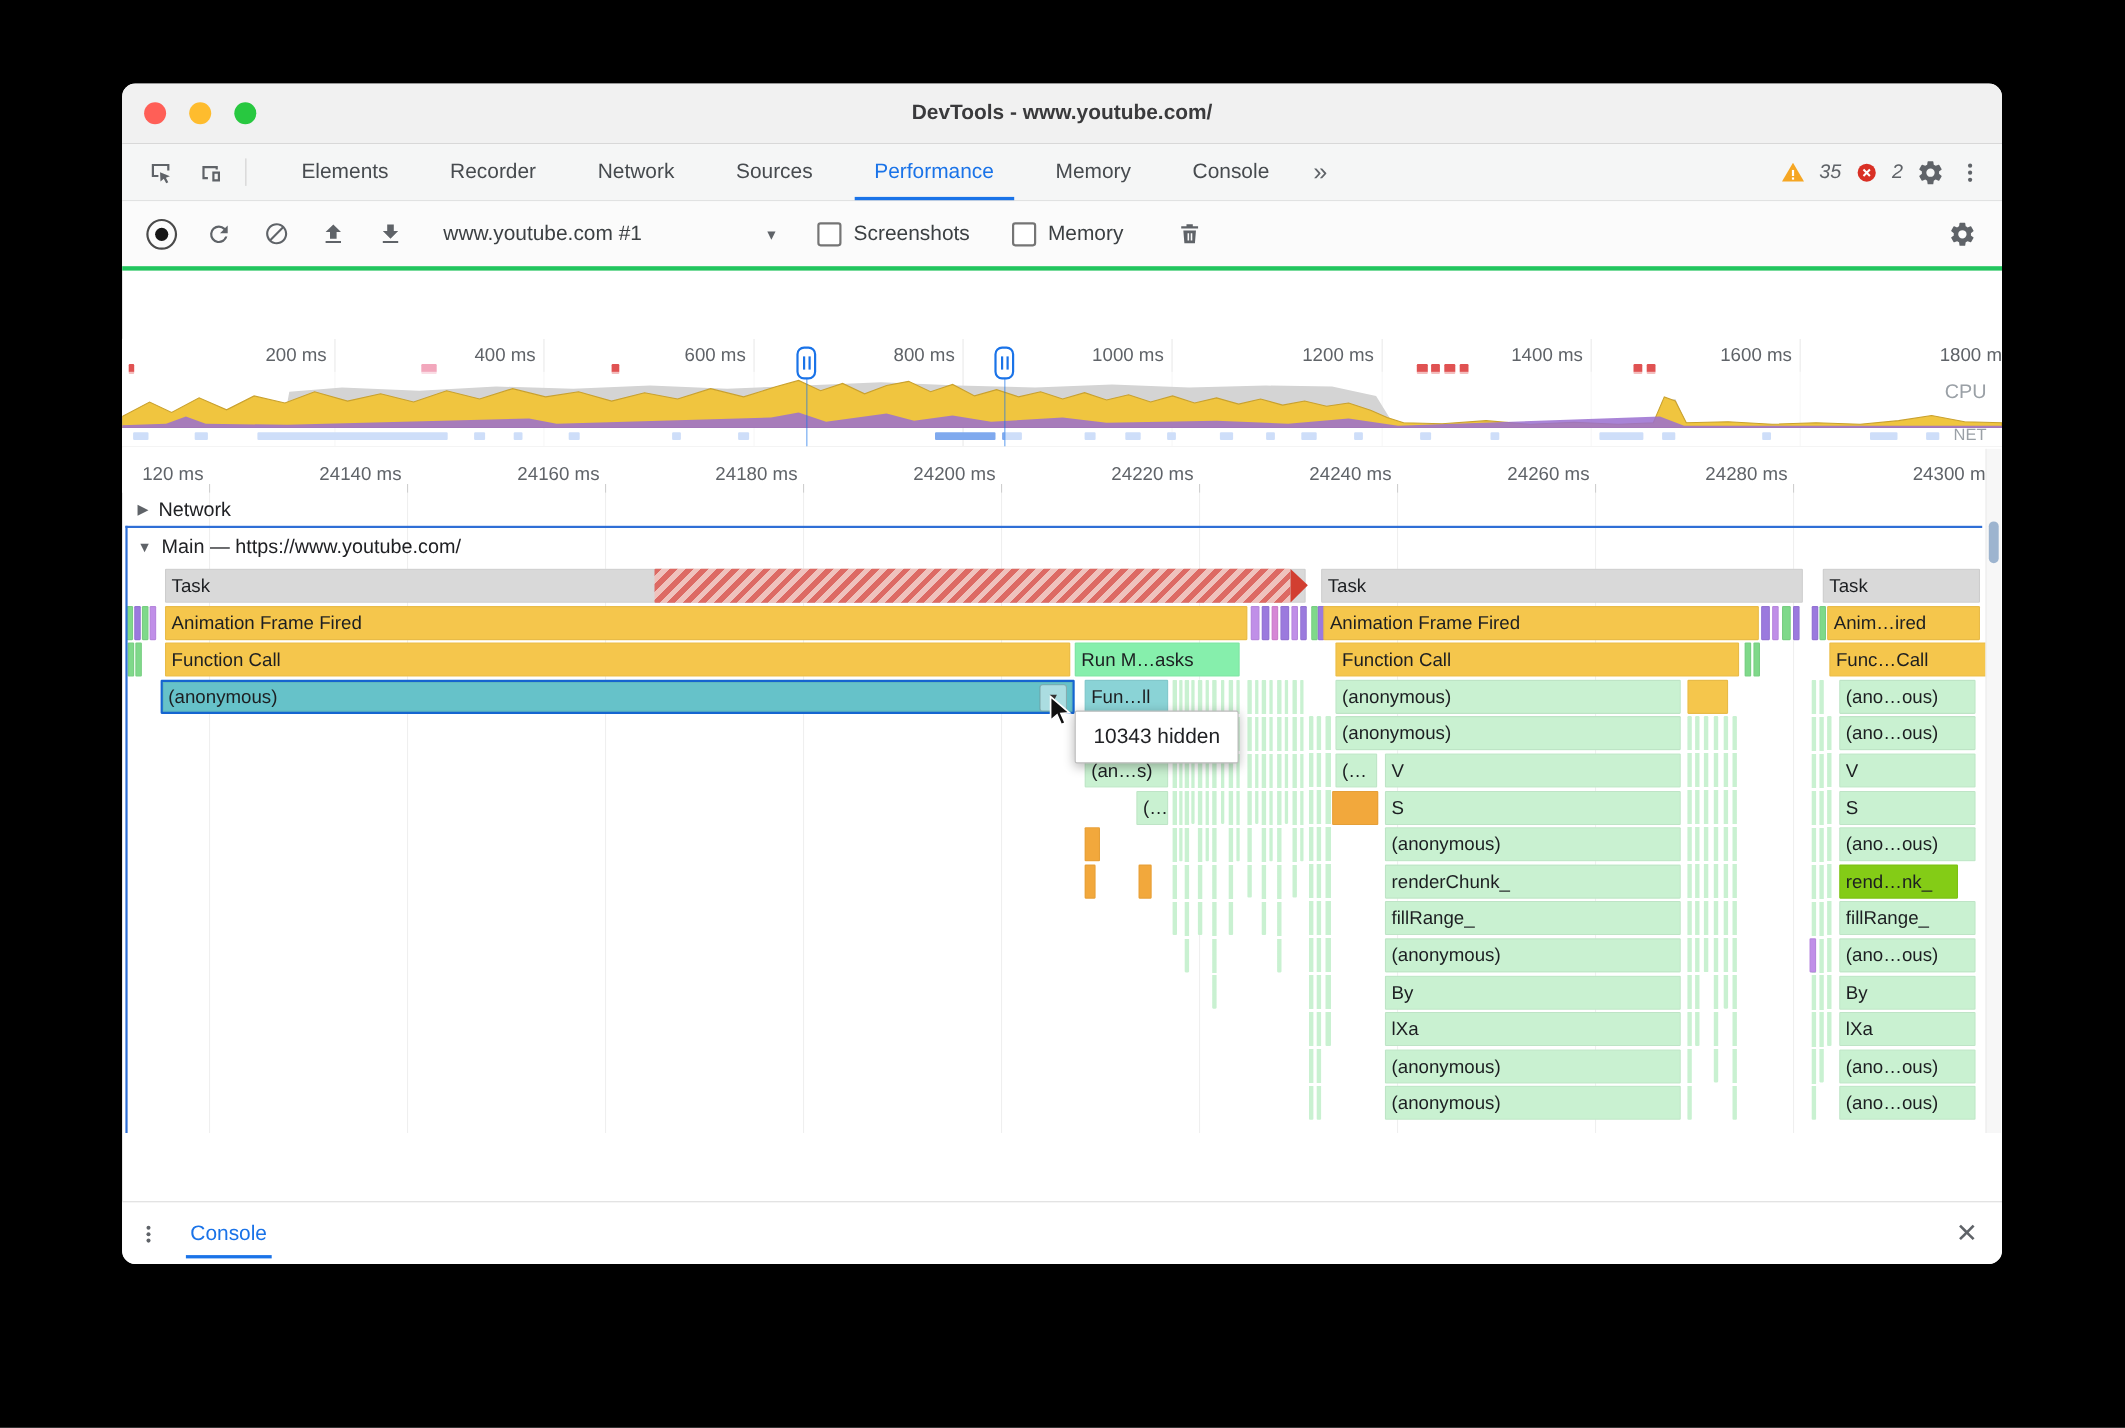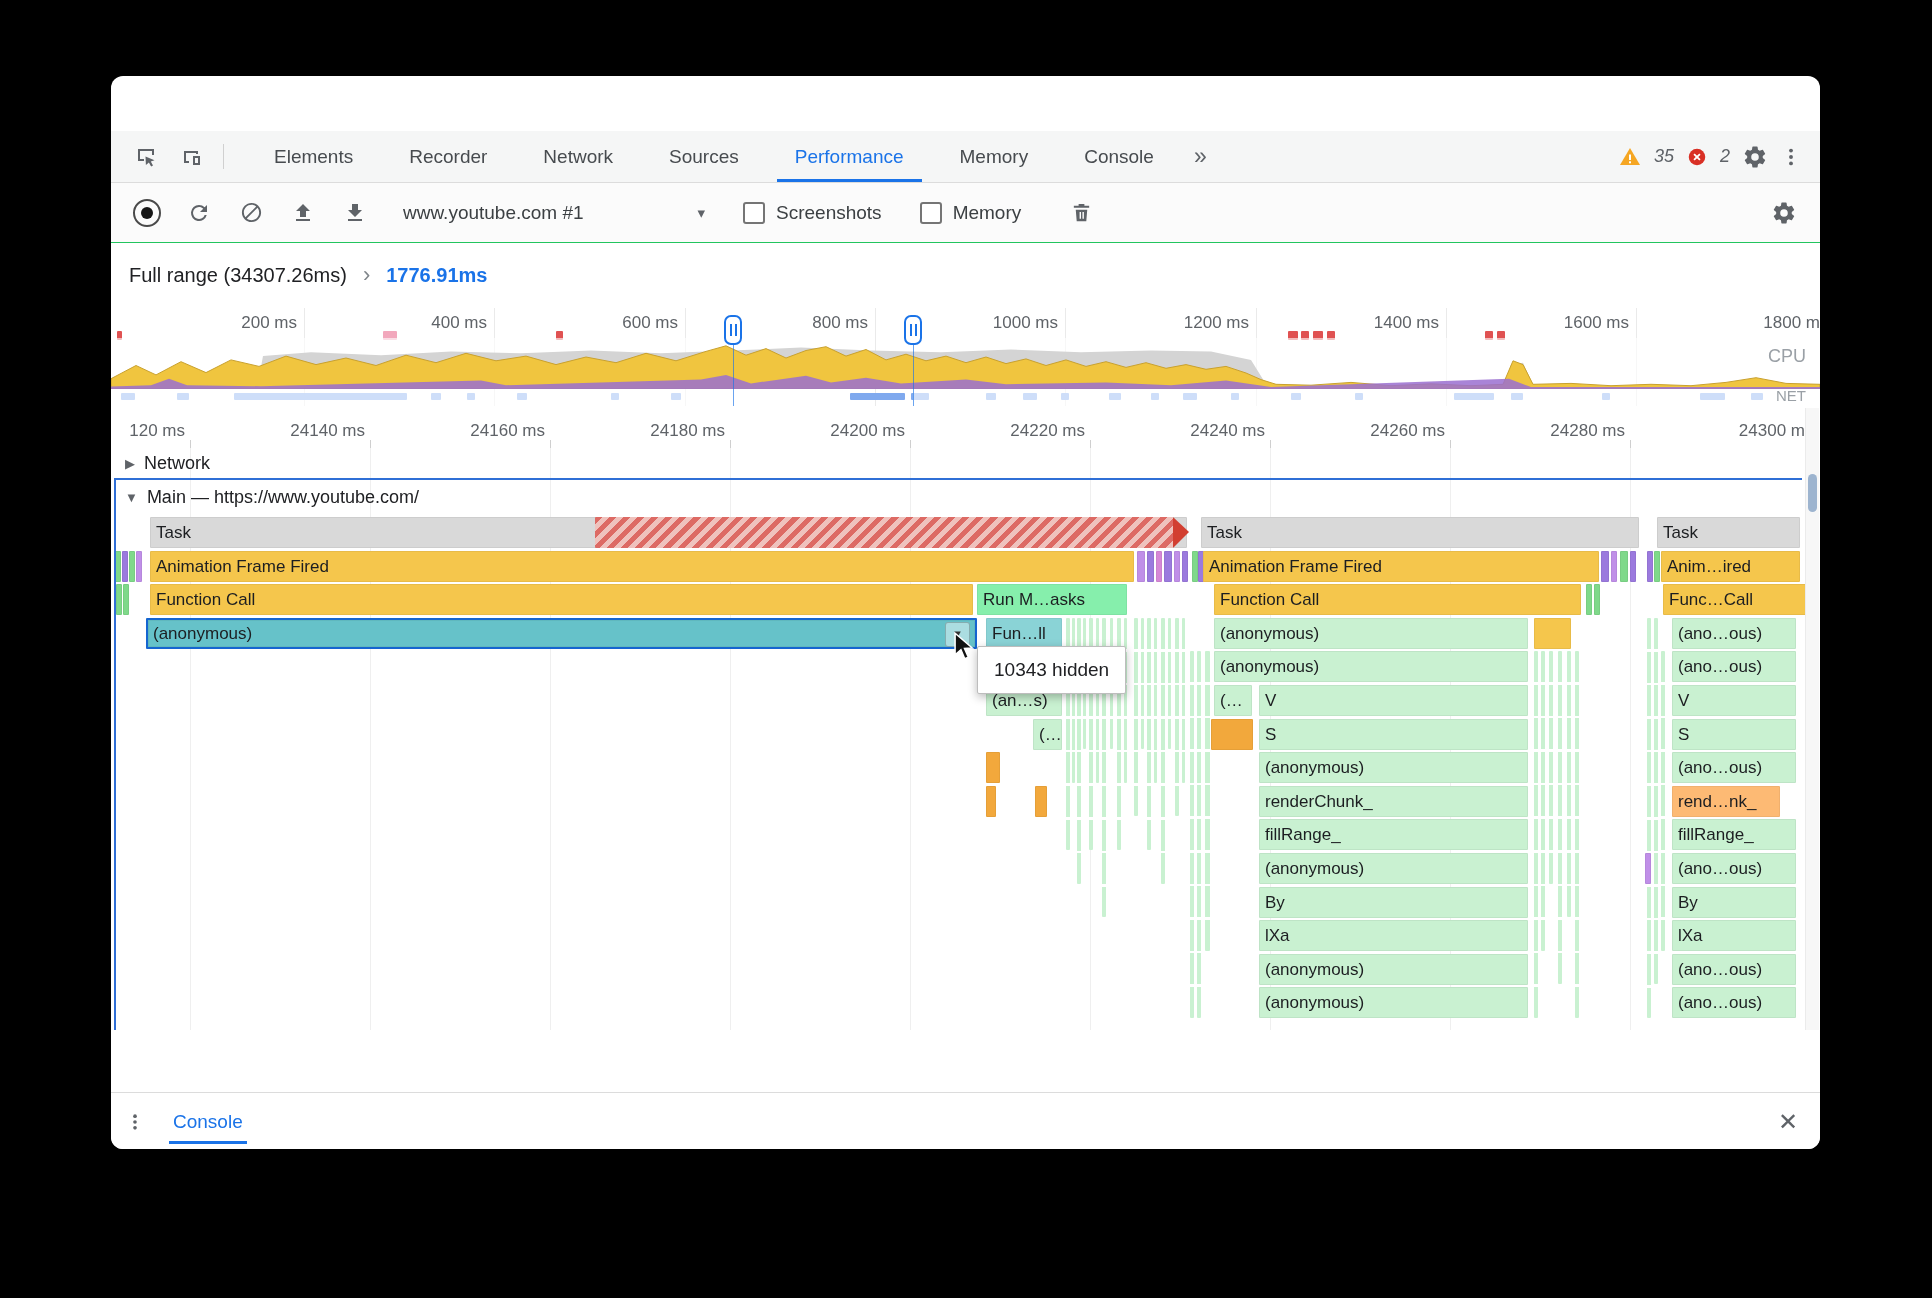--- a/index.html
+++ b/index.html
@@ -104,20 +104,28 @@
   .kebab{width:48px;display:flex;align-items:center;justify-content:center;color:#5f6368;}
   .dtab{margin-left:2px;padding:0 12px;height:44px;display:flex;align-items:center;font-size:19px;color:#1a73e8;position:relative;}
   .dtab::after{content:"";position:absolute;left:8px;right:8px;bottom:0;height:3px;background:#1a73e8;}
   .dclose{margin-left:auto;margin-right:22px;font-size:24px;color:#5f6368;}
 </style>
 </head>
 <body>
 
 <div class="window">
 
+  <div class="titlebar">
+    <div class="lights">
+      <div class="light l-r"></div>
+      <div class="light l-y"></div>
+      <div class="light l-g"></div>
+    </div>
+    <div class="title">DevTools - www.youtube.com/</div>
+  </div>
 
   <div class="tabbar">
     <div class="icon-btn">
       <svg width="24" height="24" viewBox="0 0 24 24">
           <path fill="#5f6368" d="M20 4H4v12h6v-2H6V6h12v4h2V4z"></path>
           <path fill="#5f6368" d="M11.5 11.5l9 3.8-3.7 1.2 2.2 4.1-1.9 1-2.2-4.2-3 2.6z"></path>
         </svg>
     </div>
     <div class="icon-btn">
       <svg width="24" height="24" viewBox="0 0 24 24">
@@ -201,25 +209,20 @@
           <path fill="#5f6368" d="M9 3h6v2h5v2H4V5h5V3zm-3 6h12l-1 12H7L6 9zm4 2.5v7h1.5v-7H10zm3 0v7h1.5v-7H13z"></path>
         </svg>
     </div>
     <div class="tbtn tb-gear">
       <svg width="26" height="26" viewBox="0 0 24 24">
           <path fill="#5f6368" d="M19.14 12.94a7 7 0 0 0 .05-.94 7 7 0 0 0-.05-.94l2.03-1.58a.5.5 0 0 0 .12-.64l-1.92-3.32a.5.5 0 0 0-.61-.22l-2.39.96a7.3 7.3 0 0 0-1.62-.94l-.36-2.54a.5.5 0 0 0-.5-.42h-3.84a.5.5 0 0 0-.5.42l-.36 2.54c-.59.24-1.13.56-1.62.94l-2.39-.96a.5.5 0 0 0-.61.22L2.65 8.84a.5.5 0 0 0 .12.64l2.03 1.58a7 7 0 0 0 0 1.88l-2.03 1.58a.5.5 0 0 0-.12.64l1.92 3.32c.13.23.4.32.61.22l2.39-.96c.49.38 1.03.7 1.62.94l.36 2.54a.5.5 0 0 0 .5.42h3.84a.5.5 0 0 0 .5-.42l.36-2.54c.59-.24 1.13-.56 1.62-.94l2.39.96c.23.1.48 0 .61-.22l1.92-3.32a.5.5 0 0 0-.12-.64l-2.03-1.58zM12 15.5a3.5 3.5 0 1 1 0-7 3.5 3.5 0 0 1 0 7z"></path>
         </svg>
     </div>
   </div>
 
-  <div class="breadcrumb">
-    <span class="bc-full">Full range (34307.26ms)</span>
-    <span class="bc-sep">›</span>
-    <span class="bc-sel">1776.91ms</span>
-  </div>
 
   <div id="overview">
     <div class="cpu-label">CPU</div>
     <div class="net-label">NET</div>
   <div class="ovline" style="left: 193px;"></div>
       <div class="ovlabel" style="left: 66px;">200 ms</div>
       <div class="ovline" style="left: 383px;"></div>
       <div class="ovlabel" style="left: 256px;">400 ms</div>
       <div class="ovline" style="left: 574px;"></div>
       <div class="ovlabel" style="left: 447px;">600 ms</div>
@@ -399,21 +402,21 @@
       <div class="fbar" style="left: 922px; top: 642.6px; width: 29px; background: rgb(201, 241, 209);"><span>(…</span></div>
       <div class="fbar" style="left: 1100px; top: 642.6px; width: 42px; background: rgb(242, 168, 60);"></div>
       <div class="fbar" style="left: 1148px; top: 642.6px; width: 269px; background: rgb(201, 241, 209);"><span>S</span></div>
       <div class="fbar" style="left: 1561px; top: 642.6px; width: 124px; background: rgb(201, 241, 209);"><span>S</span></div>
       <div class="fbar" style="left: 875px; top: 676.2px; width: 14px; background: rgb(242, 168, 60);"></div>
       <div class="fbar" style="left: 1148px; top: 676.2px; width: 269px; background: rgb(201, 241, 209);"><span>(anonymous)</span></div>
       <div class="fbar" style="left: 1561px; top: 676.2px; width: 124px; background: rgb(201, 241, 209);"><span>(ano…ous)</span></div>
       <div class="fbar" style="left: 875px; top: 709.8px; width: 10px; background: rgb(242, 168, 60);"></div>
       <div class="fbar" style="left: 924px; top: 709.8px; width: 12px; background: rgb(242, 168, 60);"></div>
       <div class="fbar" style="left: 1148px; top: 709.8px; width: 269px; background: rgb(201, 241, 209);"><span>renderChunk_</span></div>
-      <div class="fbar" style="left: 1561px; top: 709.8px; width: 108px; background: #fdba74;"><span>rend…nk_</span></div>
+      <div class="fbar" style="left: 1561px; top: 709.8px; width: 108px; background: #84cc16;"><span>rend…nk_</span></div>
       <div class="fbar" style="left: 1148px; top: 743.4px; width: 269px; background: rgb(201, 241, 209);"><span>fillRange_</span></div>
       <div class="fbar" style="left: 1561px; top: 743.4px; width: 124px; background: rgb(201, 241, 209);"><span>fillRange_</span></div>
       <div class="fbar" style="left: 1148px; top: 777px; width: 269px; background: rgb(201, 241, 209);"><span>(anonymous)</span></div>
       <div class="fbar" style="left: 1534px; top: 777px; width: 5px; background: rgb(192, 143, 232);"></div>
       <div class="fbar" style="left: 1561px; top: 777px; width: 124px; background: rgb(201, 241, 209);"><span>(ano…ous)</span></div>
       <div class="fbar" style="left: 1148px; top: 810.6px; width: 269px; background: rgb(201, 241, 209);"><span>By</span></div>
       <div class="fbar" style="left: 1561px; top: 810.6px; width: 124px; background: rgb(201, 241, 209);"><span>By</span></div>
       <div class="fbar" style="left: 1148px; top: 844.2px; width: 269px; background: rgb(201, 241, 209);"><span>lXa</span></div>
       <div class="fbar" style="left: 1561px; top: 844.2px; width: 124px; background: rgb(201, 241, 209);"><span>lXa</span></div>
       <div class="fbar" style="left: 1148px; top: 877.8px; width: 269px; background: rgb(201, 241, 209);"><span>(anonymous)</span></div>

